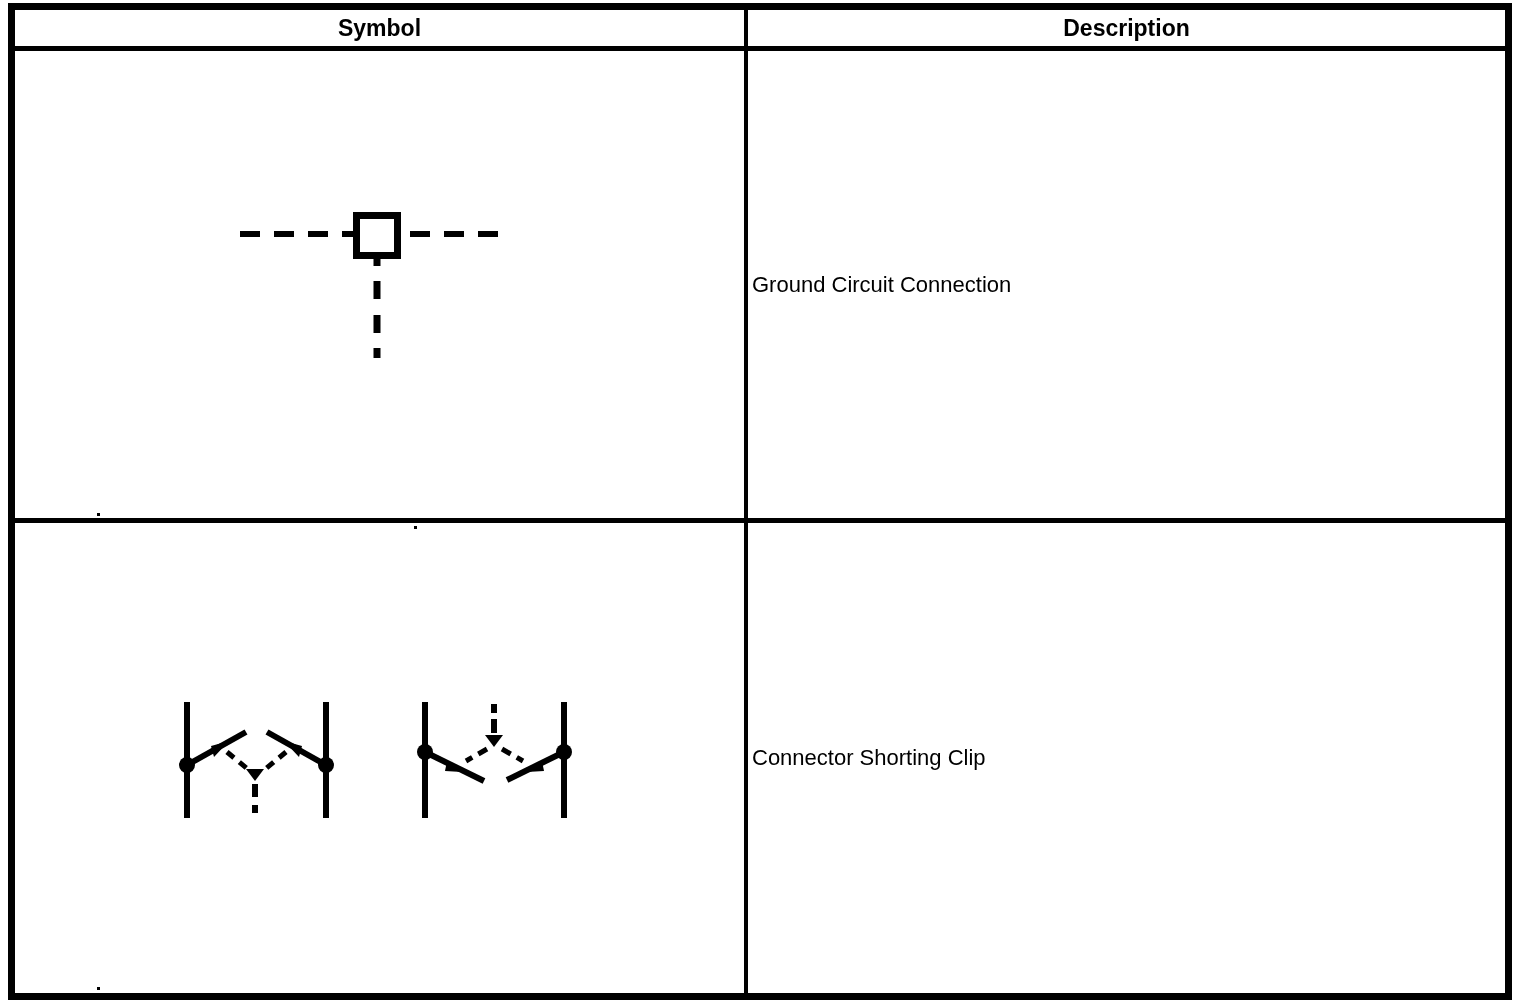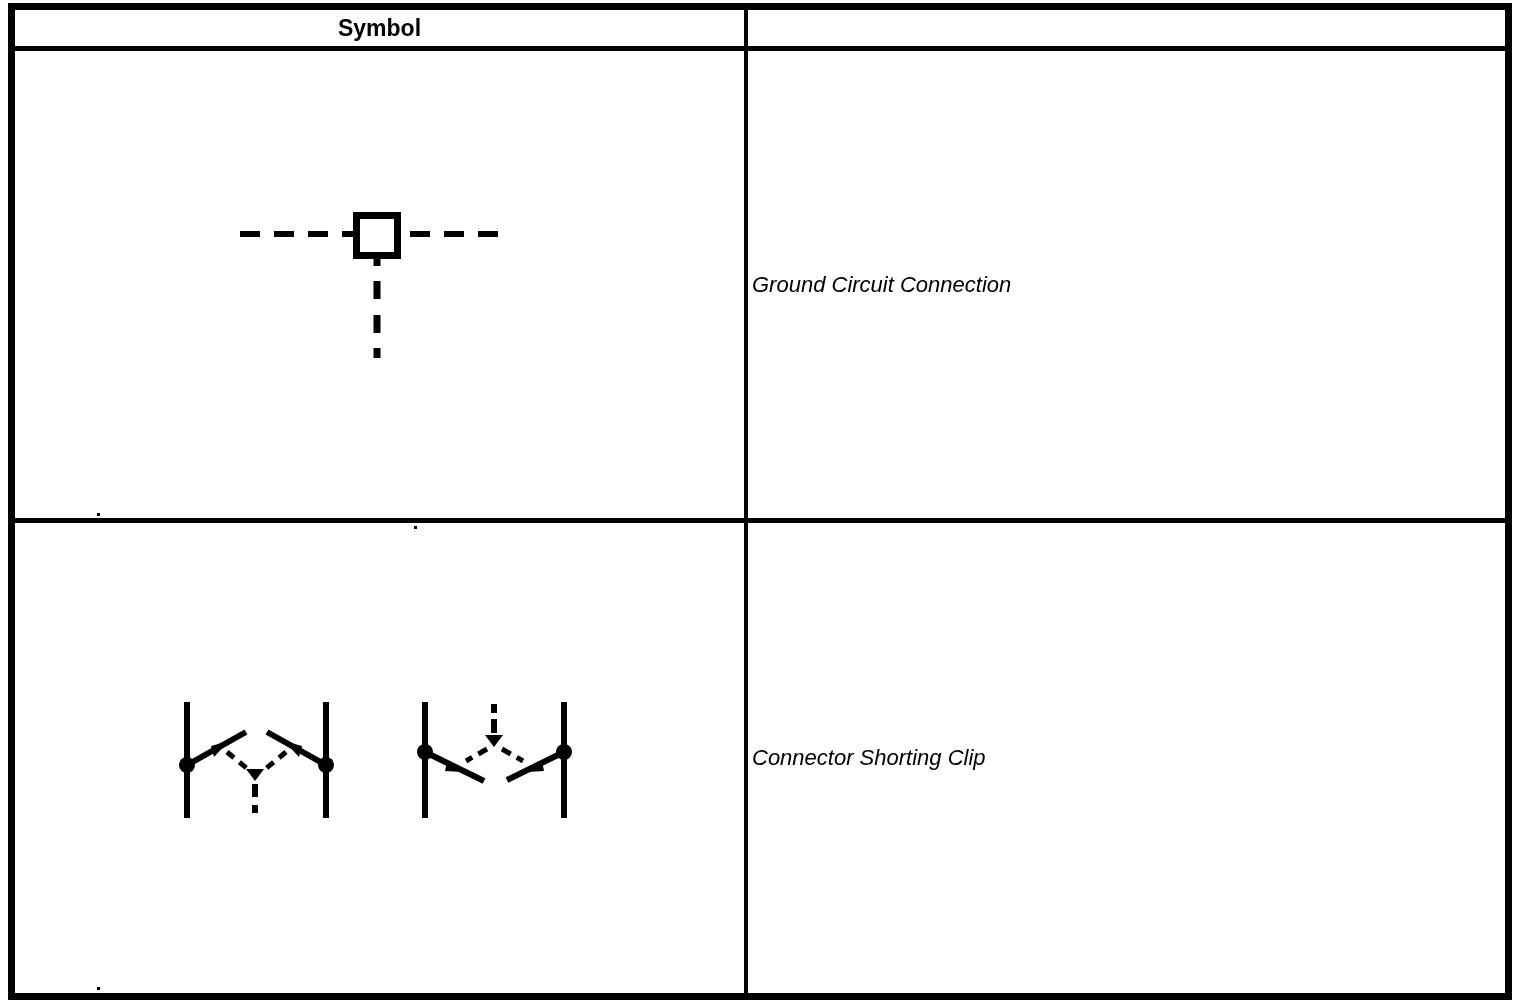--- a/index.html
+++ b/index.html
@@ -69,21 +69,20 @@
   .desc-cell {
     position: absolute;
     left: 733px;
     width: 757px;
     display: flex;
     align-items: center;
     padding-left: 4px;
     box-sizing: border-box;
     font-size: 22px;
     font-weight: normal;
-    font-style: italic;
   }
   .desc-cell.row-1 { top: 41px;  height: 467px; }
   .desc-cell.row-2 { top: 513px; height: 470px; text-align: center; }
   .symbol-svg { position: absolute; }
   #ground-symbol { left: 215px; top: 195px; }
   #clip-symbol   { left: 160px; top: 685px; }
   .artifact {
     position: absolute;
     width: 3px;
     height: 3px;
@@ -97,20 +96,21 @@
 <body>
 
 <div class="table-frame">
   <div class="frame-inner">
 
     <div class="col-divider"></div>
     <div class="header-divider"></div>
     <div class="row-divider"></div>
 
     <div class="header-cell symbol-col">Symbol</div>
+    <div class="header-cell desc-col">Description</div>
 
     <svg id="ground-symbol" class="symbol-svg" width="290" height="160" viewBox="230 205 290 160">
       <line x1="240" y1="234" x2="510" y2="234" stroke="#000" stroke-width="6" stroke-dasharray="20 14"></line>
       <rect x="356.5" y="215.5" width="41" height="40" fill="#ffffff" stroke="#000" stroke-width="7"></rect>
       <line x1="377" y1="259" x2="377" y2="358" stroke="#000" stroke-width="7" stroke-dasharray="7 15 18 16 18 15 12 100"></line>
     </svg>
     <div class="desc-cell row-1">Ground Circuit Connection</div>
 
     <svg id="clip-symbol" class="symbol-svg" width="410" height="130" viewBox="175 695 410 130">
 

